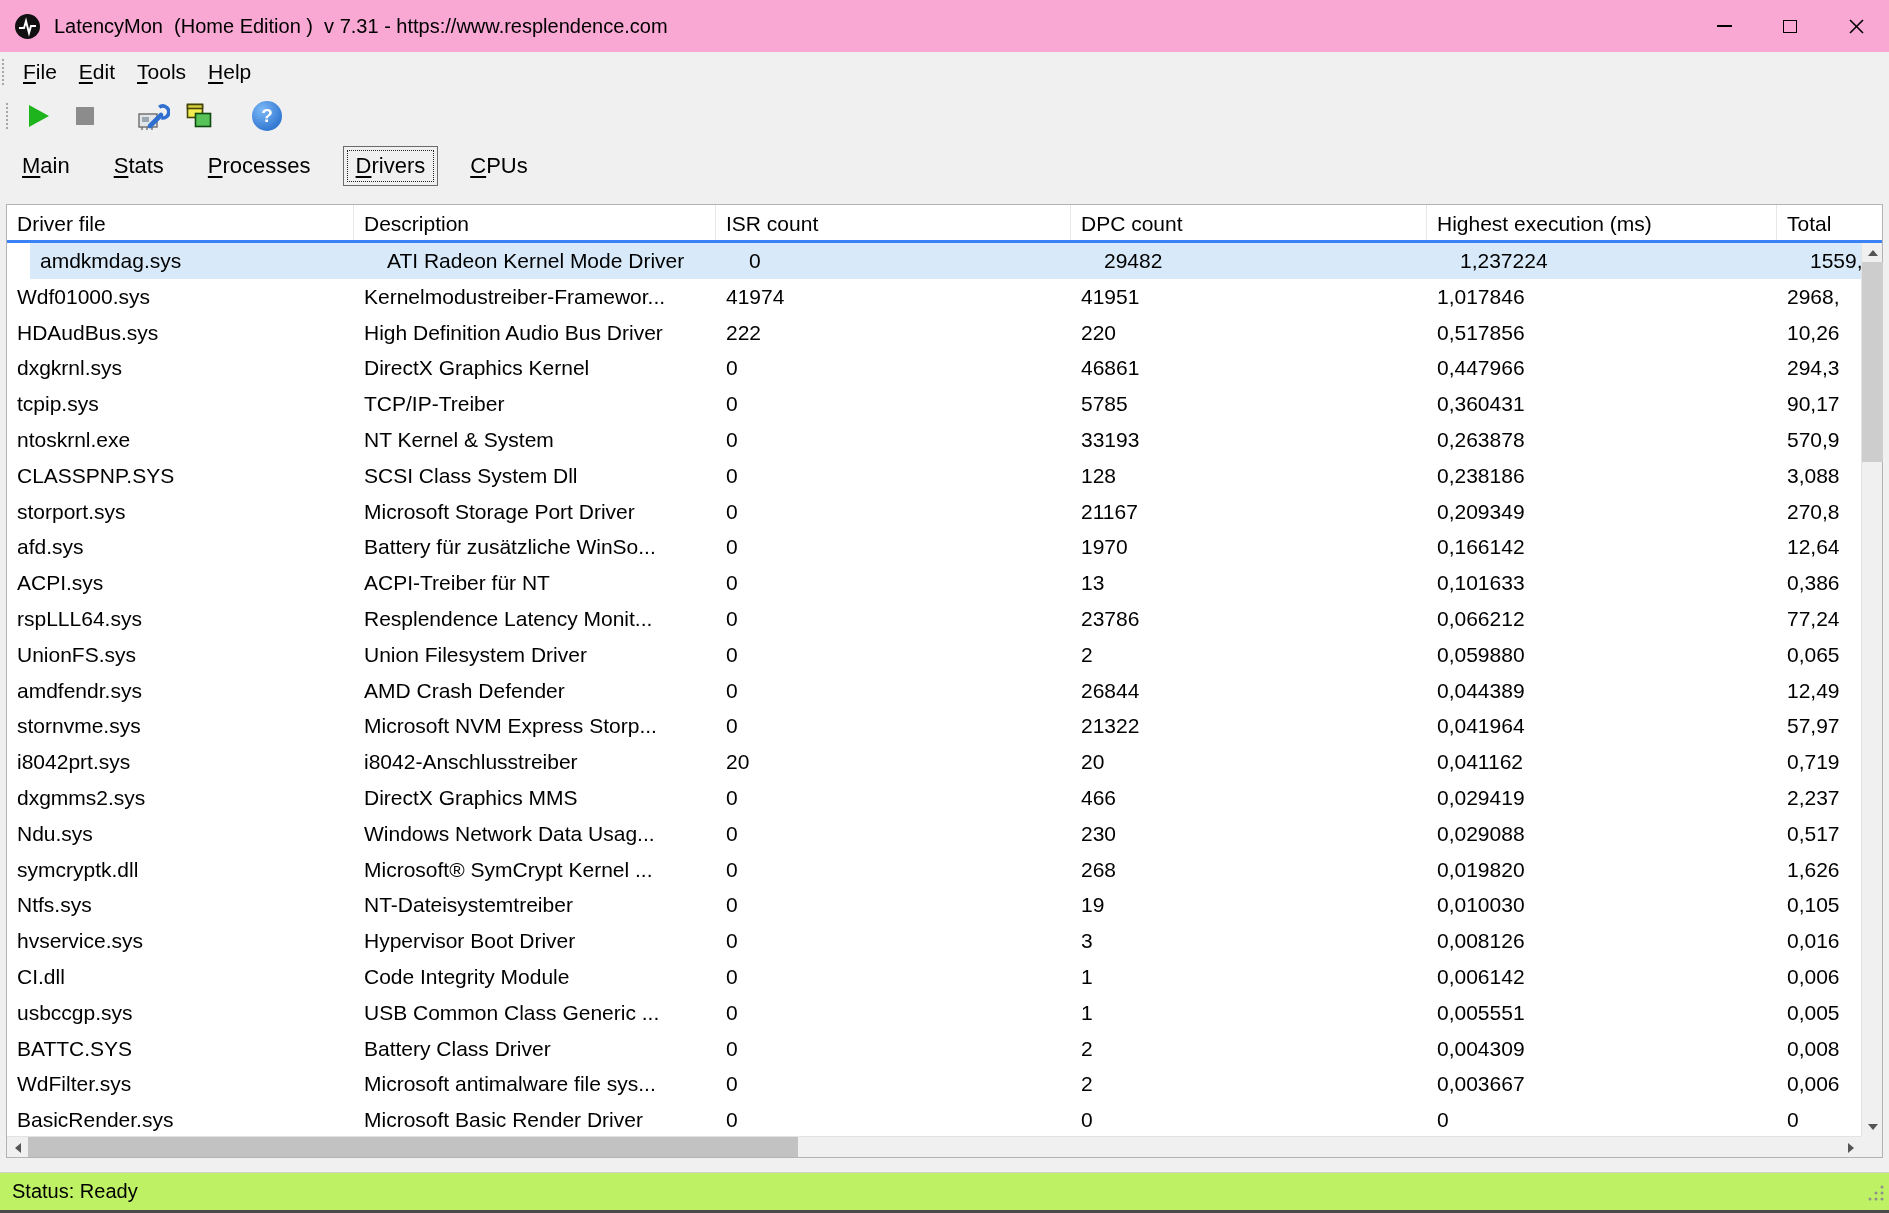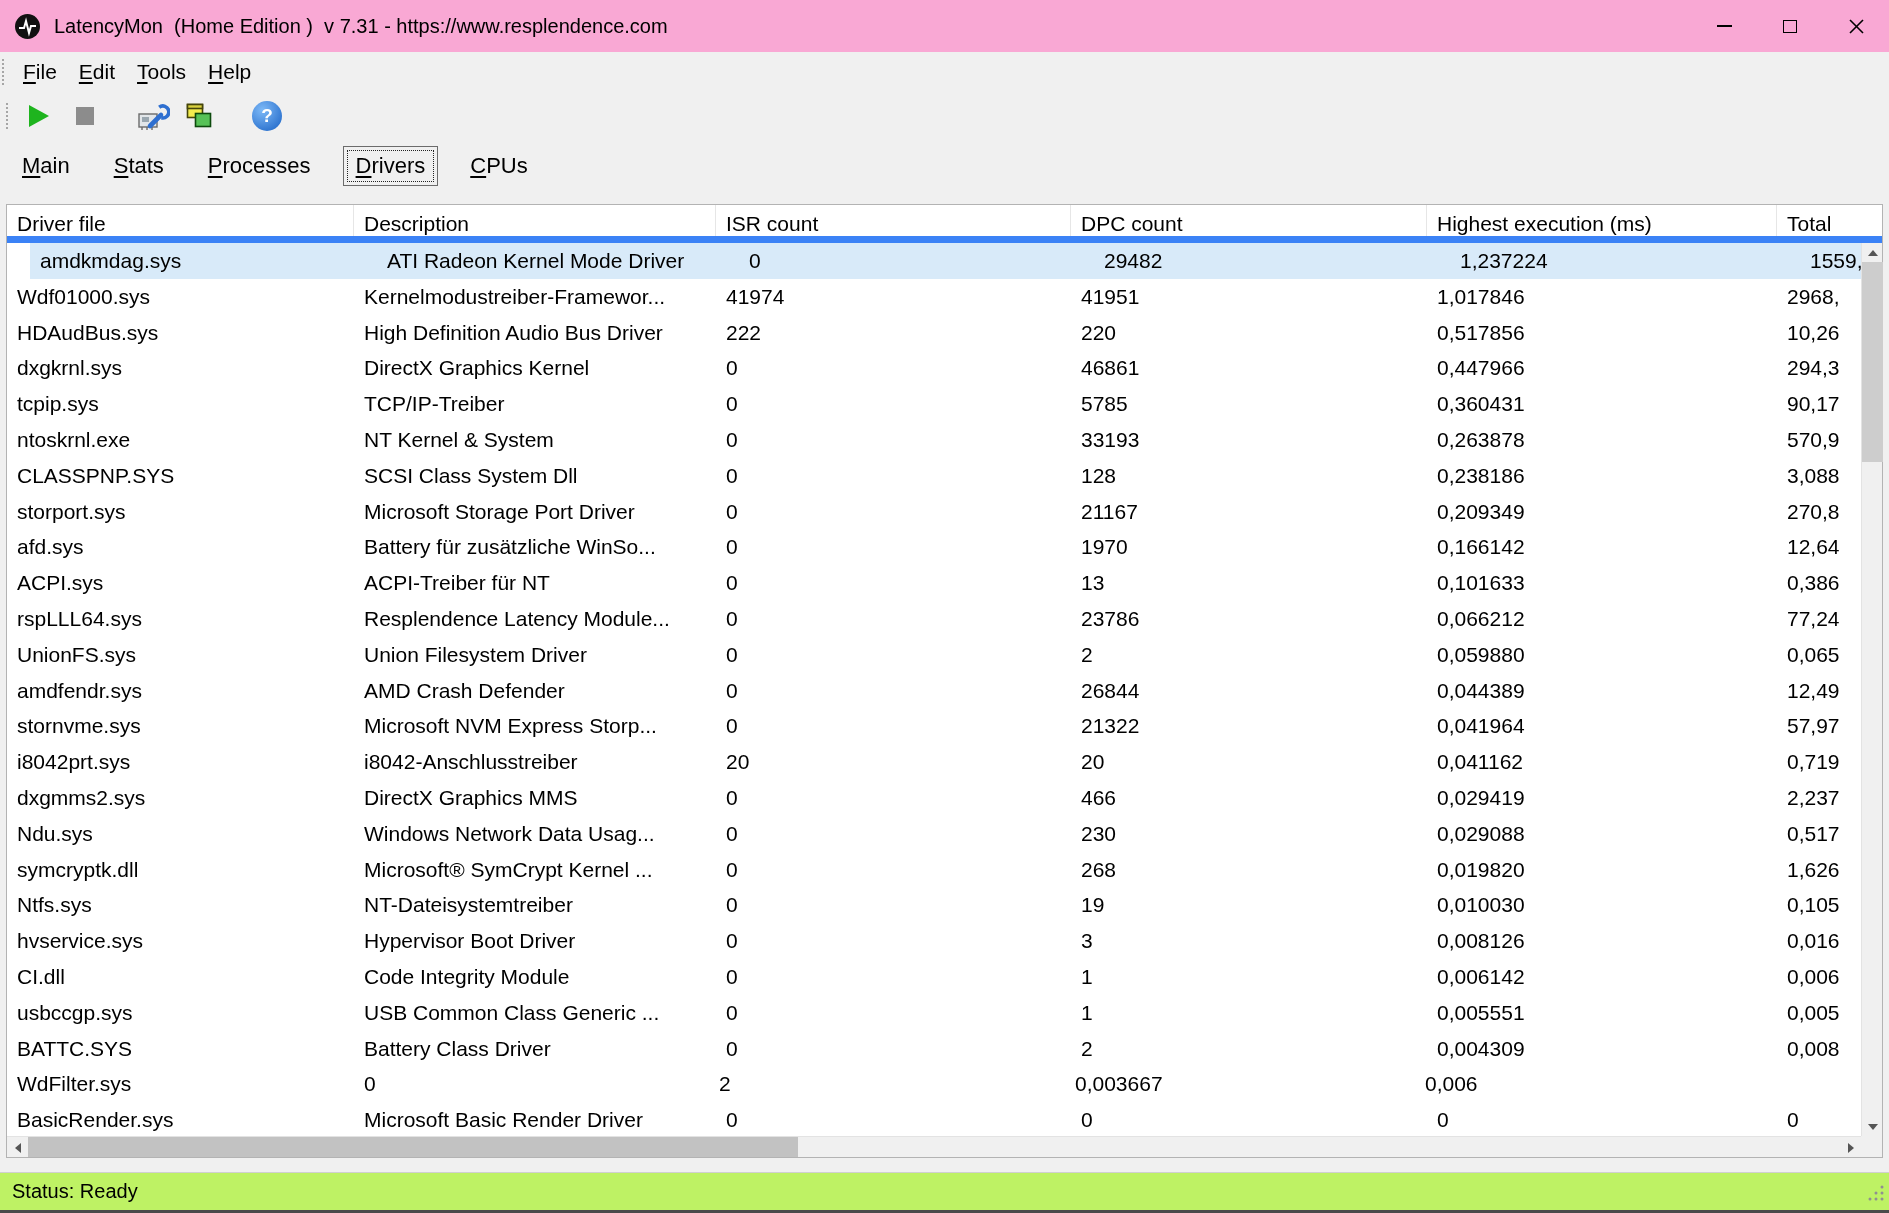--- a/index.html
+++ b/index.html
@@ -28,21 +28,21 @@
   .play-tri { width:0; height:0; border-left:20px solid #1eb41e; border-top:11px solid transparent; border-bottom:11px solid transparent; }
   .stop-sq { width:18px; height:18px; background:#8c8c8c; }
   .help-circle { width:30px; height:30px; border-radius:50%; background:radial-gradient(circle at 35% 30%, #7db9f7, #1760c4); display:flex; align-items:center; justify-content:center; }
   .help-circle::after { content:"?"; color:#fff; font-weight:bold; font-size:19px; }
   
   .tabbar { position:absolute; top:140px; left:0; width:100%; height:52px; display:flex; align-items:center; padding-left:10px; }
   .tab { font-size:22px; padding:6px 12px; margin-right:20px; }
   .tab.active { border:1px solid #6b6b6b; outline:1px dotted #222; outline-offset:-5px; }
   
   .table-wrap { position:absolute; left:6px; right:6px; top:204px; height:954px; background:#fff; border:1px solid #b3b3b3; }
-  .thead { position:absolute; left:0; right:0; top:0; height:38px; display:flex; border-bottom:7px solid #3b82f6; overflow:hidden; }
+  .thead { position:absolute; left:0; right:0; top:0; height:38px; display:flex; border-bottom:3px solid #3b82f6; overflow:hidden; }
   .hcell { padding-left:10px; font-size:21px; line-height:37px; border-right:1px solid #e6e6e6; white-space:nowrap; overflow:hidden; flex:none; }
   .c0{width:347px}.c1{width:362px}.c2{width:355px}.c3{width:356px}.c4{width:350px}
   .c5{flex:1 1 auto; width:auto; border-right:none;}
   .tbody { position:absolute; left:0; top:38px; right:21px; bottom:21px; overflow:hidden; }
   .trow { display:flex; height:35.8px; width:100%; }
   .trow.selected { background:#d8eaf9;margin-left:23px; }
   .tcell { padding-left:10px; font-size:21px; line-height:35.8px; white-space:nowrap; overflow:hidden; flex:none; }
   .tcell.c5 { flex:1 1 auto; }
   
   .vscroll { position:absolute; top:38px; right:0; bottom:21px; width:21px; background:#f0f0f0; border-left:1px solid #e3e3e3; }
@@ -222,21 +222,21 @@
       <div class="trow">
         <div class="tcell c0">ACPI.sys</div>
         <div class="tcell c1">ACPI-Treiber für NT</div>
         <div class="tcell c2">0</div>
         <div class="tcell c3">13</div>
         <div class="tcell c4">0,101633</div>
         <div class="tcell c5">0,386</div>
       </div>
       <div class="trow">
         <div class="tcell c0">rspLLL64.sys</div>
-        <div class="tcell c1">Resplendence Latency Module...</div>
+        <div class="tcell c1">Resplendence Latency Monit...</div>
         <div class="tcell c2">0</div>
         <div class="tcell c3">23786</div>
         <div class="tcell c4">0,066212</div>
         <div class="tcell c5">77,24</div>
       </div>
       <div class="trow">
         <div class="tcell c0">UnionFS.sys</div>
         <div class="tcell c1">Union Filesystem Driver</div>
         <div class="tcell c2">0</div>
         <div class="tcell c3">2</div>
@@ -326,20 +326,21 @@
       <div class="trow">
         <div class="tcell c0">BATTC.SYS</div>
         <div class="tcell c1">Battery Class Driver</div>
         <div class="tcell c2">0</div>
         <div class="tcell c3">2</div>
         <div class="tcell c4">0,004309</div>
         <div class="tcell c5">0,008</div>
       </div>
       <div class="trow">
         <div class="tcell c0">WdFilter.sys</div>
+        <div class="tcell c1">Microsoft antimalware file sys...</div>
         <div class="tcell c2">0</div>
         <div class="tcell c3">2</div>
         <div class="tcell c4">0,003667</div>
         <div class="tcell c5">0,006</div>
       </div>
       <div class="trow">
         <div class="tcell c0">BasicRender.sys</div>
         <div class="tcell c1">Microsoft Basic Render Driver</div>
         <div class="tcell c2">0</div>
         <div class="tcell c3">0</div>

